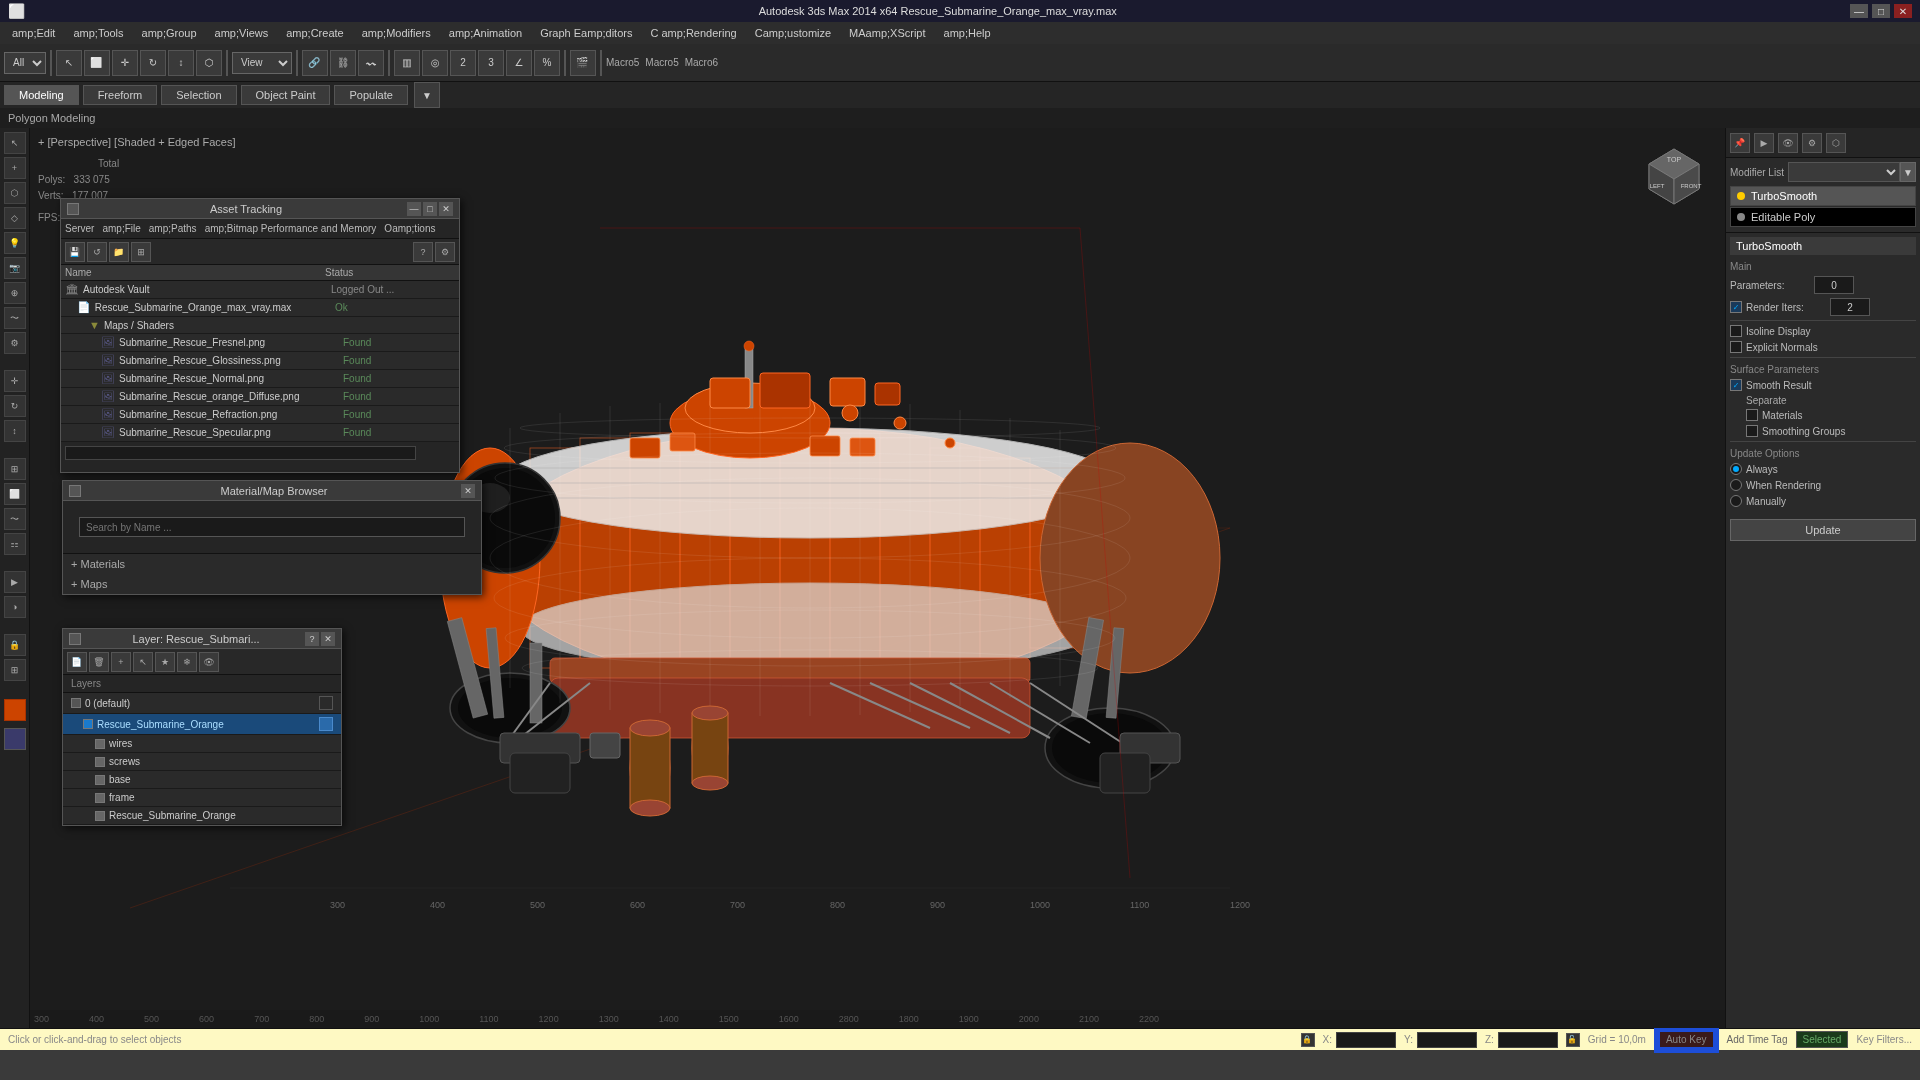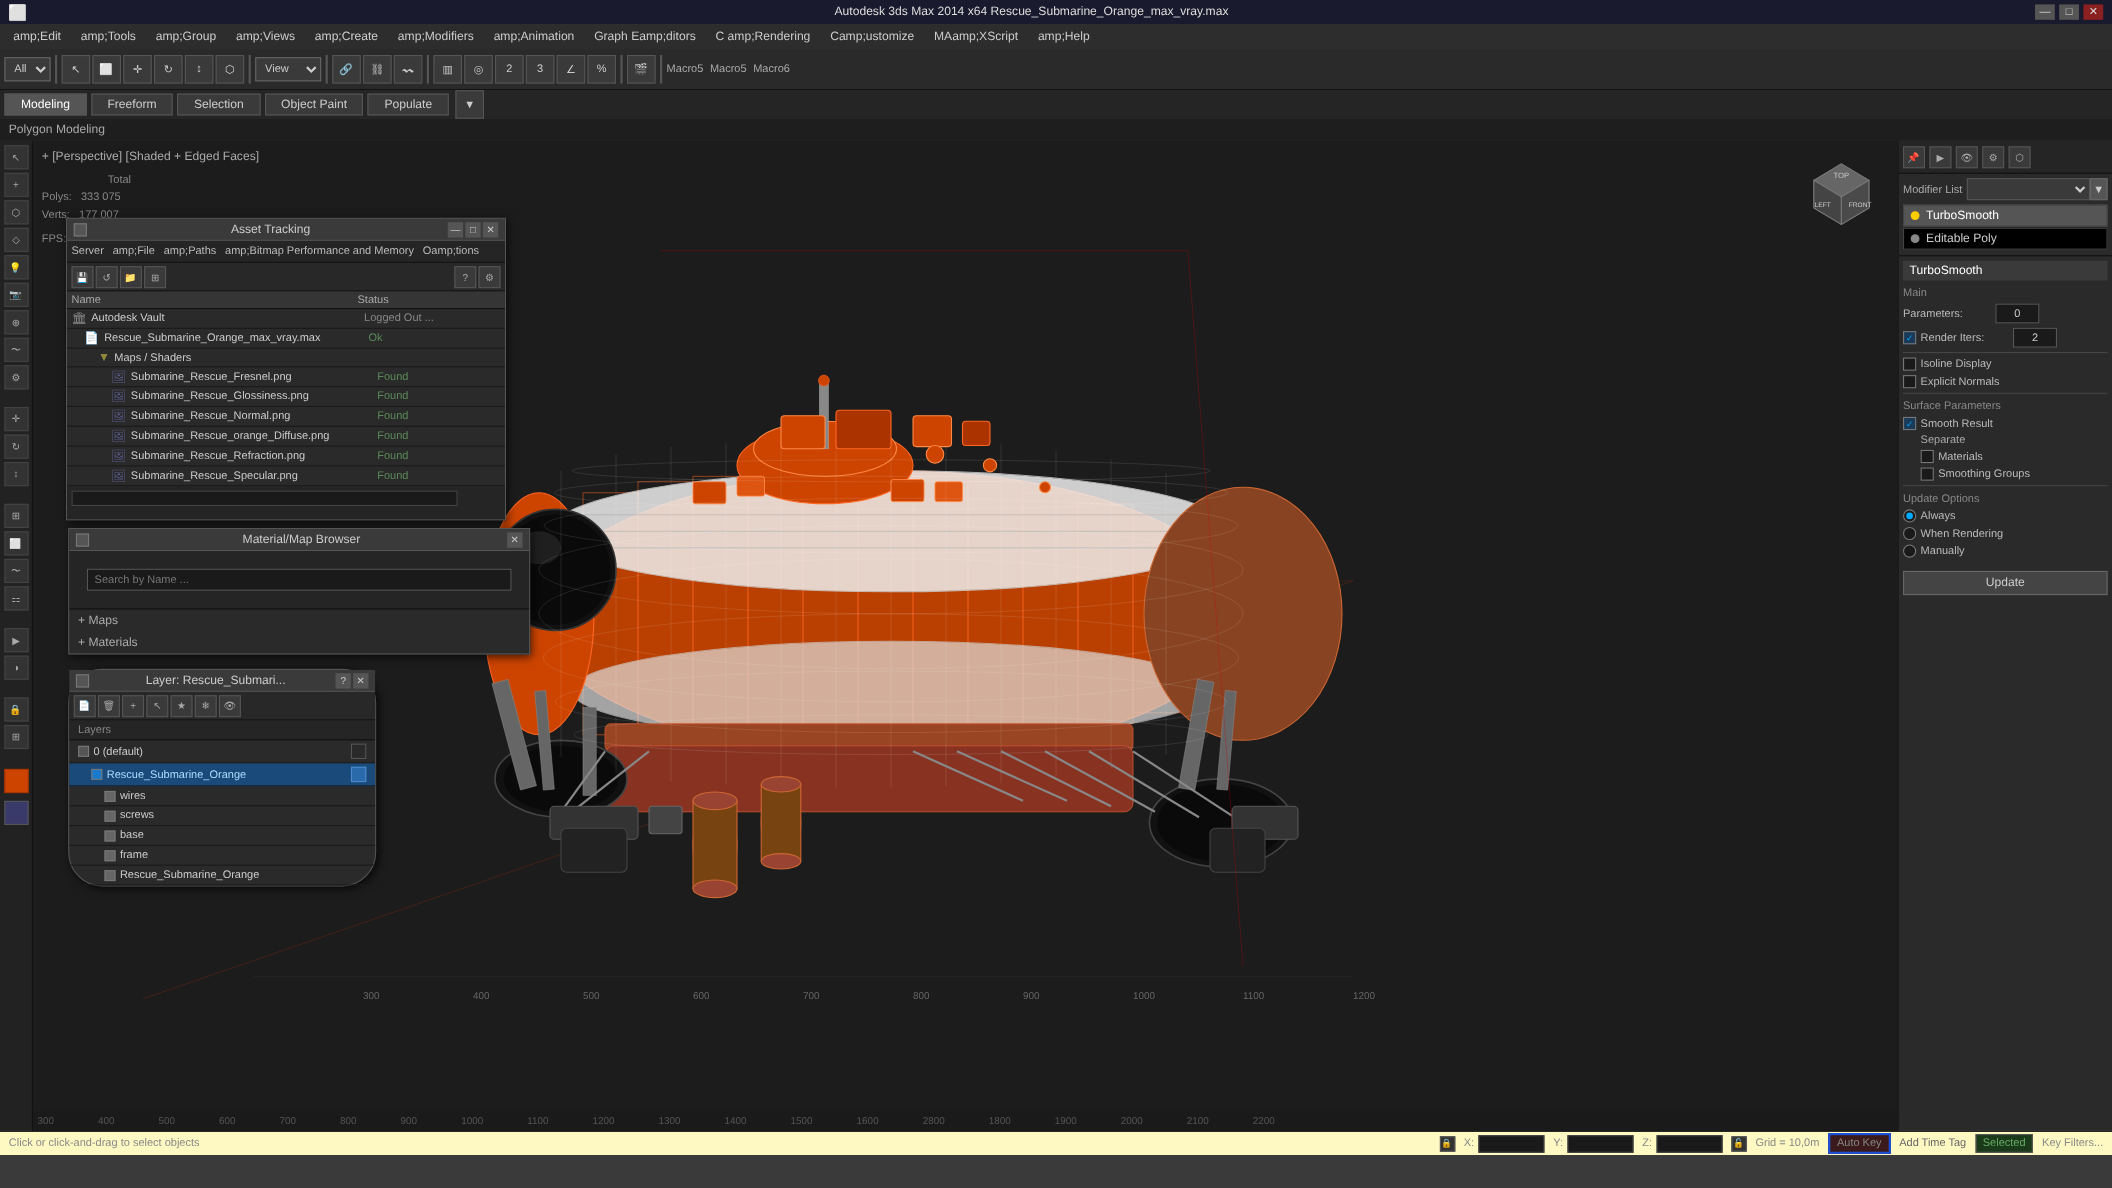--- a/index.html
+++ b/index.html
@@ -506,21 +506,21 @@
       background: #333;
       border: 1px solid #555;
       display: flex; align-items: center; justify-content: center;
       font-size: 8px;
     }
     .bb-grid { color: #888; }
     .bb-autokey {
       padding: 2px 6px;
       background: #3a1a1a;
       color: #888;
-      border: 2px solid #1d4ed8;
+      border: 6px solid #1d4ed8;
     }
     .bb-selection {
       padding: 2px 6px;
       background: #1a3a1a;
       border: 1px solid #555;
       color: #6a6;
     }
 
     
     #h-ruler {
@@ -1080,25 +1080,25 @@
   <div class="float-titlebar">
     <span style="width:12px; height:12px; background:#555; border:1px solid #777; display:inline-block; margin-right:6px;"></span>
     <span class="title">Material/Map Browser</span>
     <div class="float-win-btns">
       <button class="float-win-btn">✕</button>
     </div>
   </div>
   <div class="mb-search">
     <input class="mb-search-input" placeholder="Search by Name ..." style="">
   </div>
+  <div class="mb-section">+ Materials</div>
   <div class="mb-section">+ Maps</div>
-  <div class="mb-section">+ Materials</div>
 </div>
 
-<div id="layer-dialog" class="float-window" style="position:fixed; left:62px; top:608px; width:280px;border-radius:31px;">
+<div id="layer-dialog" class="float-window" style="position:fixed; left:62px; top:628px; width:280px;">
   <div class="float-titlebar">
     <span style="width:12px; height:12px; background:#555; border:1px solid #777; display:inline-block; margin-right:6px;"></span>
     <span class="title">Layer: Rescue_Submari...</span>
     <div class="float-win-btns">
       <button class="float-win-btn">?</button>
       <button class="float-win-btn">✕</button>
     </div>
   </div>
   <div class="ld-toolbar">
     <div class="ld-btn">📄</div>

